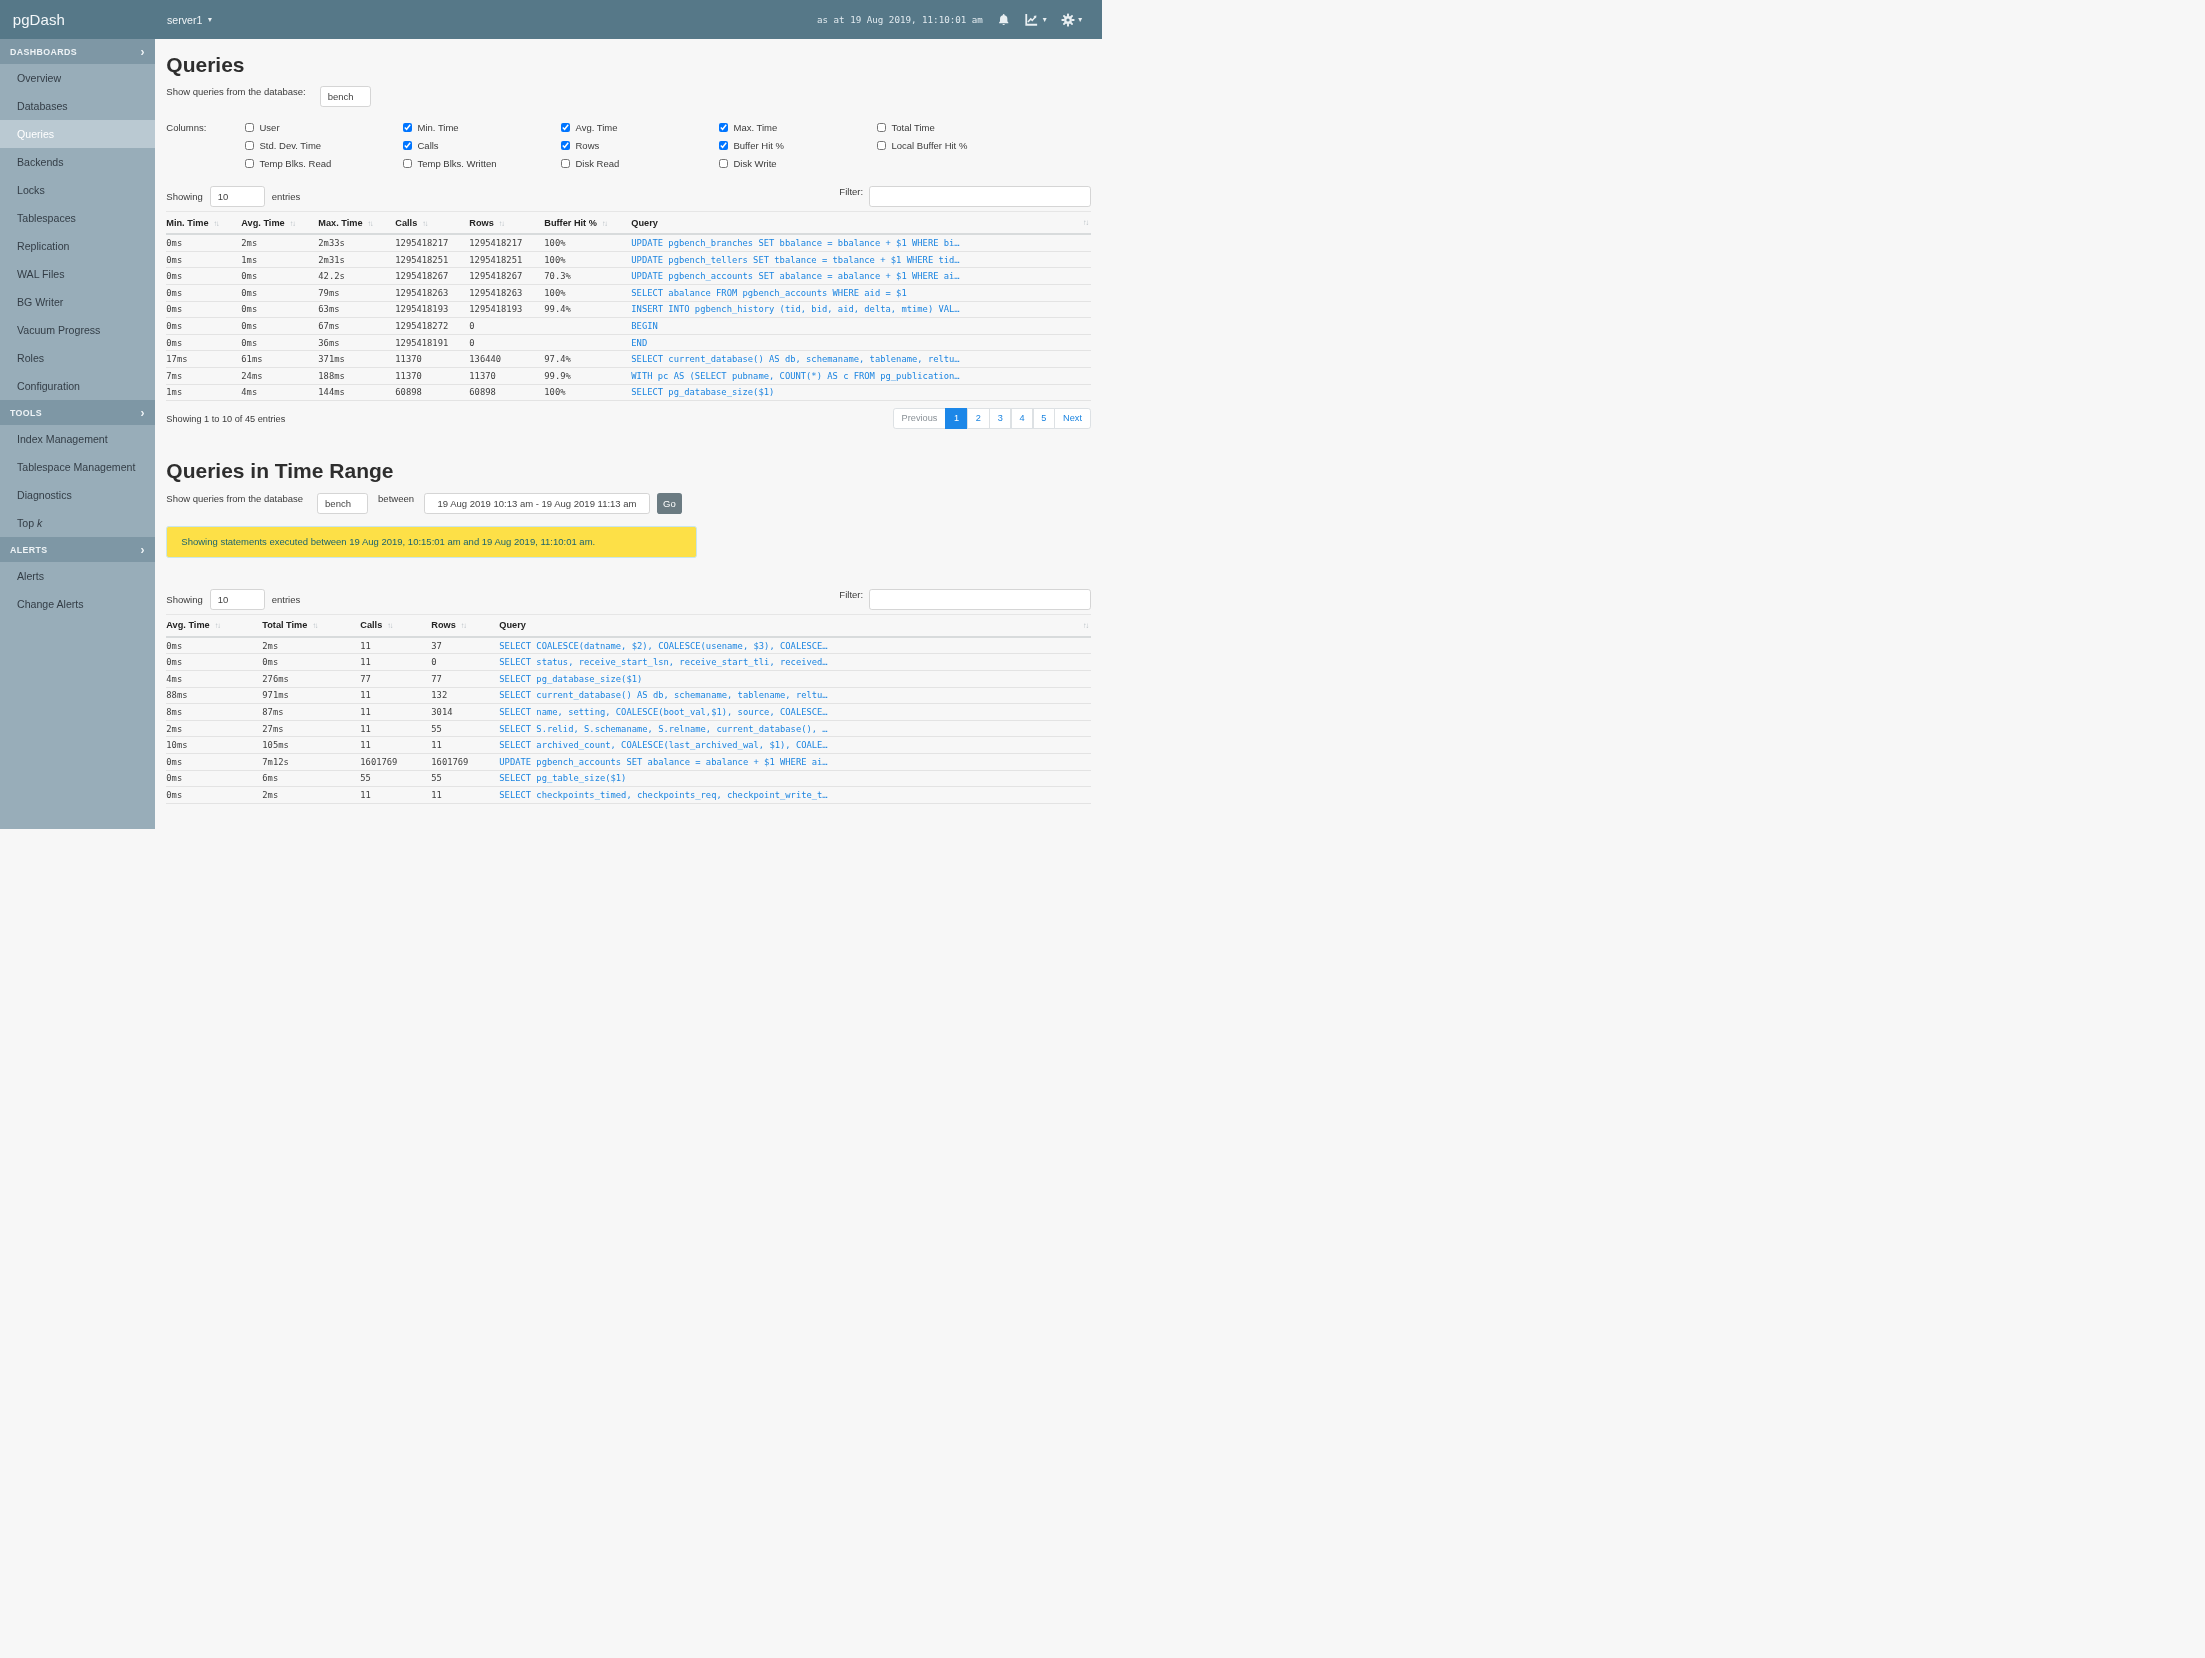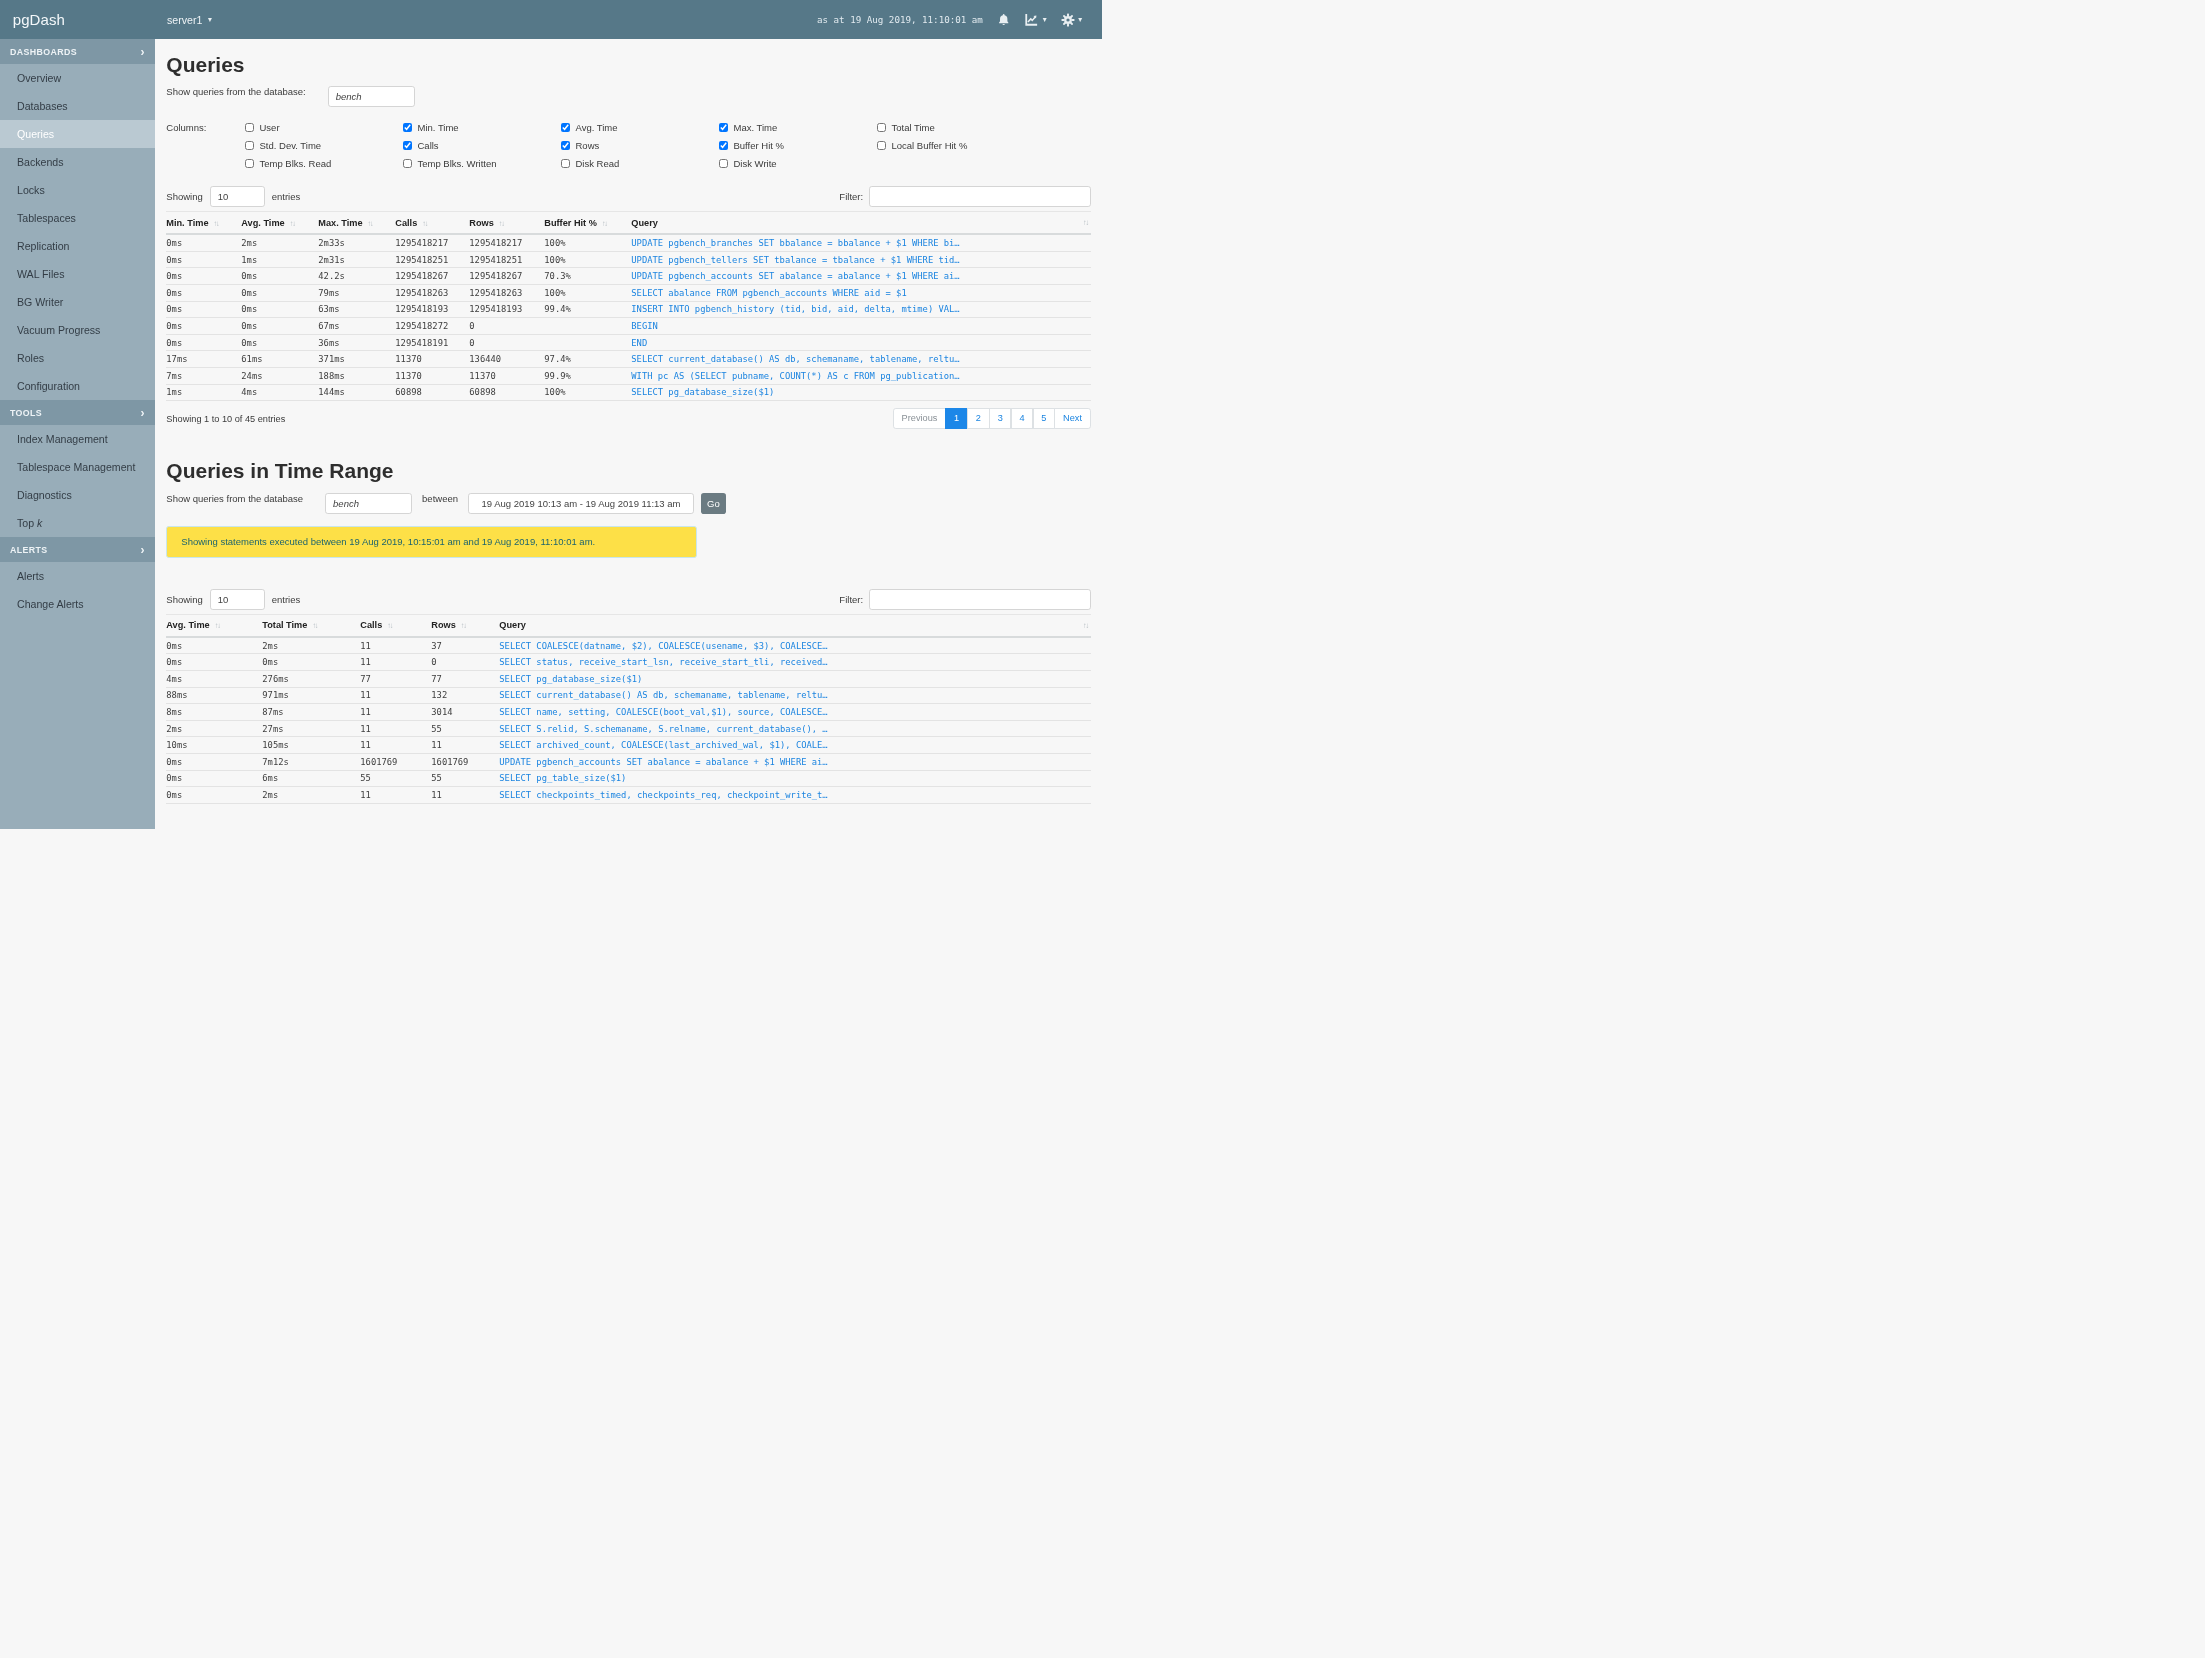--- a/index.html
+++ b/index.html
@@ -32,38 +32,38 @@
 
   .main { flex:1; padding:0 11.3px; overflow:hidden; }
 
   h1 { font-size:21px; font-weight:bold; color:#2e2e2e; margin:14px 0 0; }
   h2 { font-size:21px; font-weight:bold; color:#2e2e2e; margin:30px 0 0; }
 
   .form-row { display:flex; align-items:flex-start; margin-top:8.5px; font-size:9.5px; color:#3b3b3b; }
   .form-row2 { margin-top:10px; }
   input.text { height:21px; border:0.7px solid #d5d5d5; border-radius:2.8px; background:#fff; padding:0 7px;
     font-size:9.5px; font-family:"Liberation Sans",sans-serif; color:#444; outline:none; }
-  .db-input { width:87px; margin-left:22px;font-style:italic; }
+  .db-input { width:51px; margin-left:14px; }
   .between-lbl { margin:0 10px; }
   .range-input { width:226px; text-align:center; }
   .go-btn { height:21px; min-width:24px; margin-left:7px; background:#6b7b82; color:#fff; border:none;
     border-radius:2.8px; font-size:9.5px; font-family:"Liberation Sans",sans-serif; cursor:pointer; }
 
   
   .columns-row { display:flex; margin-top:15.5px; font-size:9.5px; }
   .columns-label { width:79px; flex-shrink:0; }
   .options-grid { display:grid; grid-template-columns:repeat(5, 158px); row-gap:7px; }
   .option { display:flex; align-items:center; gap:5px; }
   .option input { width:9.2px; height:9.2px; margin:0; }
 
   
   .list-controls { display:flex; align-items:center; margin-top:17px; font-size:9.5px; }
   .lc2 { margin-top:31px; }
   .entries-input { width:55px; margin:0 7px; }
-  .filter { margin-left:auto; display:flex; align-items:center; gap:5.6px; }
+  .filter { margin-left:auto; display:flex; gap:5.6px; }
   .filter input { width:222px; }
 
   
   table { border-collapse:collapse; table-layout:fixed; width:100%; margin-top:4px; }
   thead th { text-align:left; font-weight:bold; color:#232323; font-size:9.2px; padding:5.6px 2.8px 5.6px 0;
     border-top:0.7px solid #e6e6e6; border-bottom:2.1px solid #d8dbdc; white-space:nowrap; cursor:pointer; }
   .sort { color:#b4bcc1; font-size:7.7px; letter-spacing:-1.4px; margin-left:5px; font-weight:normal; }
   th.th-query .inner { display:flex; justify-content:space-between; align-items:center; }
   tbody td { padding:2.8px 4.2px 2.8px 0; border-bottom:0.7px solid #e3e3e3; font-family:"DejaVu Sans Mono", monospace;
     font-size:8.8px; color:#3d3d3d; white-space:nowrap; overflow:hidden; }

